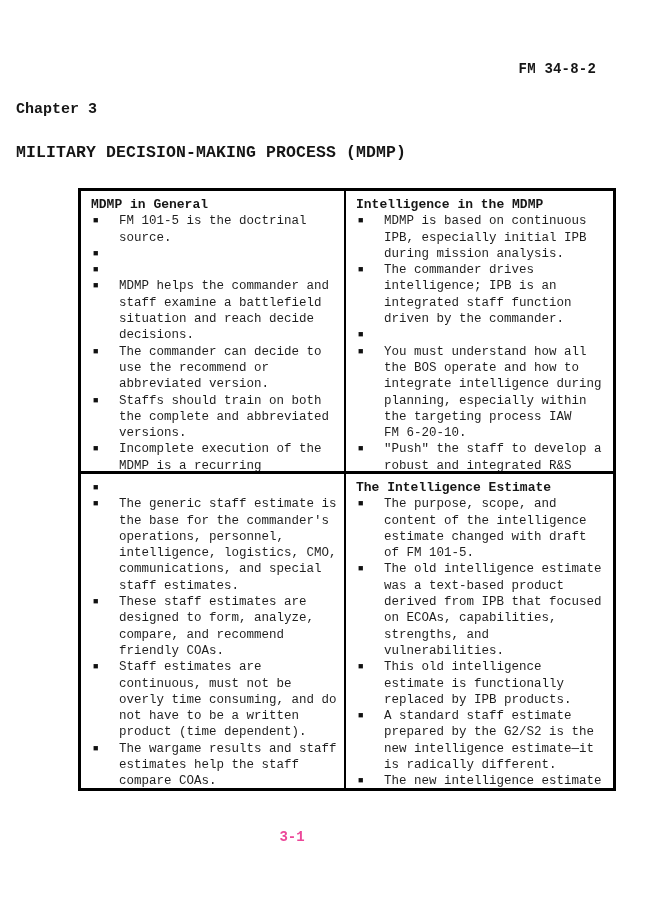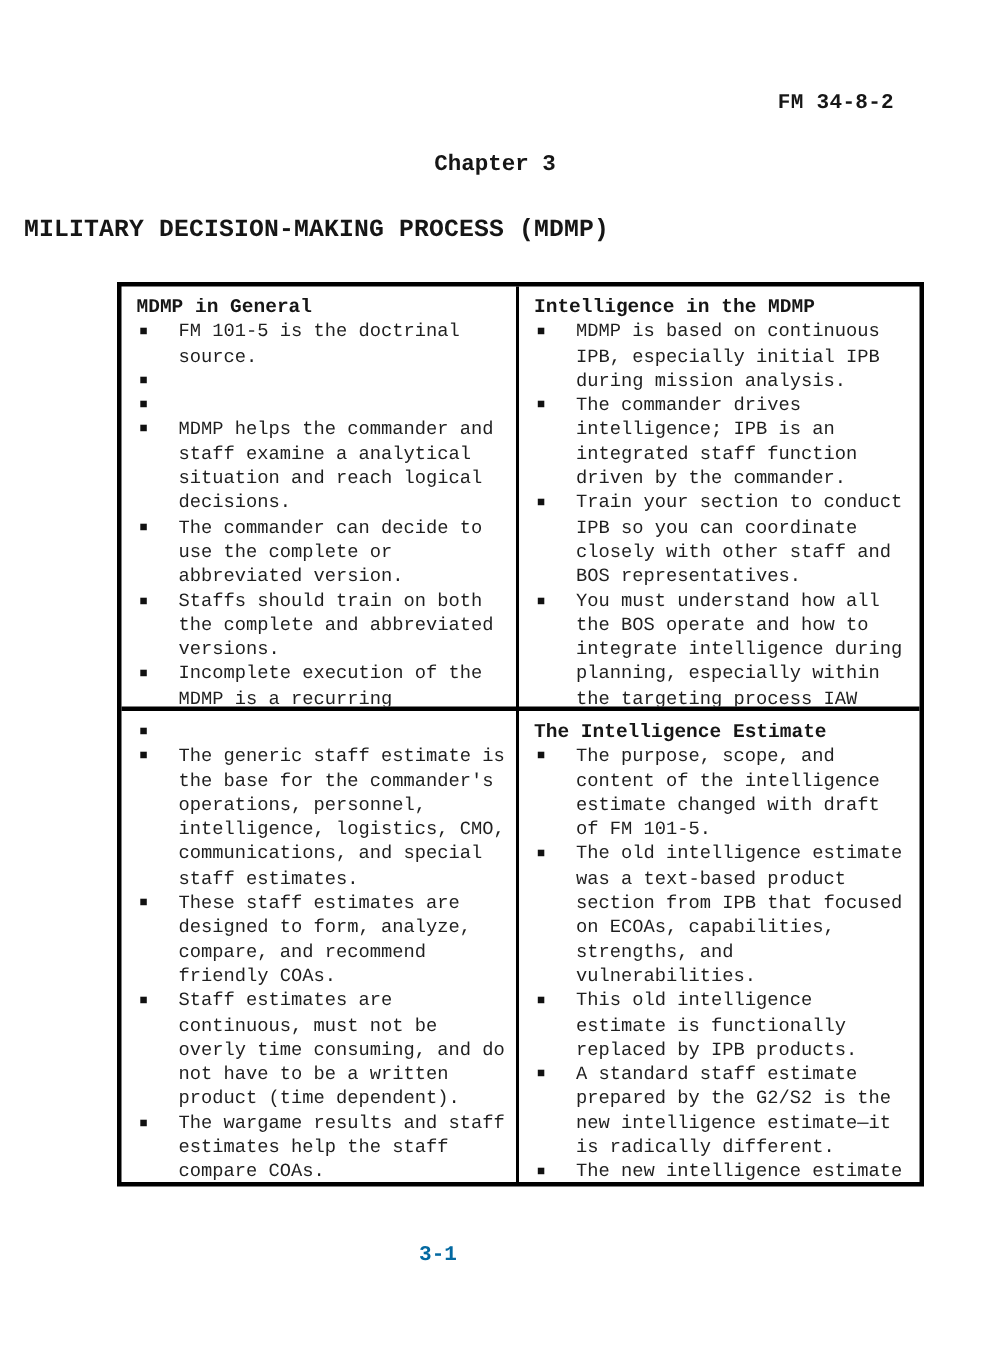--- a/index.html
+++ b/index.html
@@ -26,21 +26,21 @@
     font-size: 14px;
     font-weight: bold;
     letter-spacing: 0.2px;
     color: #161616;
   }
   .chapter-heading {
     position: absolute;
     top: 101px;
     left: 0;
     width: 628px;
-    text-align: center;
+    text-align: left;
     font-size: 15px;
     font-weight: bold;
     color: #161616;
   }
   .main-title {
     position: absolute;
     top: 143px;
     left: 0;
     width: 660px;
     text-align: left;
@@ -99,21 +99,21 @@
     white-space: pre-line;
   }
   .page-number {
     position: absolute;
     top: 829px;
     left: 0;
     width: 552px;
     text-align: center;
     font-size: 14px;
     font-weight: bold;
-    color: #0369a1;
+    color: #ec4899;
   }
 </style>
 </head>
 <body>
 
 <div class="page">
 
   <div class="doc-ref">FM 34-8-2</div>
 
   <div class="chapter-heading">Chapter 3</div>
@@ -130,25 +130,25 @@
             <span class="btext">FM 101-5 is the doctrinal source.</span>
           </li>
           <li>
             <span class="marker">■</span>
           </li>
           <li>
             <span class="marker">■</span>
           </li>
           <li>
             <span class="marker">■</span>
-            <span class="btext">MDMP helps the commander and staff examine a analytical situation and reach logical decisions.</span>
-          </li>
-          <li>
-            <span class="marker">■</span>
-            <span class="btext">The commander can decide to use the complete or abbreviated version.</span>
+            <span class="btext">MDMP helps the commander and staff examine a battlefield situation and reach decide decisions.</span>
+          </li>
+          <li>
+            <span class="marker">■</span>
+            <span class="btext">The commander can decide to use the recommend or abbreviated version.</span>
           </li>
           <li>
             <span class="marker">■</span>
             <span class="btext">Staffs should train on both the complete and abbreviated versions.</span>
           </li>
           <li>
             <span class="marker">■</span>
             <span class="btext">Incomplete execution of the MDMP is a recurring deficiency at the CTCs.</span>
           </li>
         </ul>
@@ -160,21 +160,20 @@
           <li>
             <span class="marker">■</span>
             <span class="btext">MDMP is based on continuous IPB, especially initial IPB during mission analysis.</span>
           </li>
           <li>
             <span class="marker">■</span>
             <span class="btext">The commander drives intelligence; IPB is an integrated staff function driven by the commander.</span>
           </li>
           <li>
             <span class="marker">■</span>
-            <span class="btext">Train your section to conduct IPB so you can coordinate closely with other staff and BOS representatives.</span>
           </li>
           <li>
             <span class="marker">■</span>
             <span class="btext">You must understand how all the BOS operate and how to integrate intelligence during planning, especially within the targeting process IAW
 FM 6-20-10.</span>
           </li>
           <li>
             <span class="marker">■</span>
             <span class="btext">"Push" the staff to develop a robust and integrated R&amp;S plan.</span>
           </li>
@@ -207,21 +206,21 @@
 
     <div class="cell">
       <h2>The Intelligence Estimate</h2>
       <ul>
           <li>
             <span class="marker">■</span>
             <span class="btext">The purpose, scope, and content of the intelligence estimate changed with draft of FM 101-5.</span>
           </li>
           <li>
             <span class="marker">■</span>
-            <span class="btext">The old intelligence estimate was a text-based product section from IPB that focused on ECOAs, capabilities, strengths, and vulnerabilities.</span>
+            <span class="btext">The old intelligence estimate was a text-based product derived from IPB that focused on ECOAs, capabilities, strengths, and vulnerabilities.</span>
           </li>
           <li>
             <span class="marker">■</span>
             <span class="btext">This old intelligence estimate is functionally replaced by IPB products.</span>
           </li>
           <li>
             <span class="marker">■</span>
             <span class="btext">A standard staff estimate prepared by the G2/S2 is the new intelligence estimate—it is radically different.</span>
           </li>
           <li>

